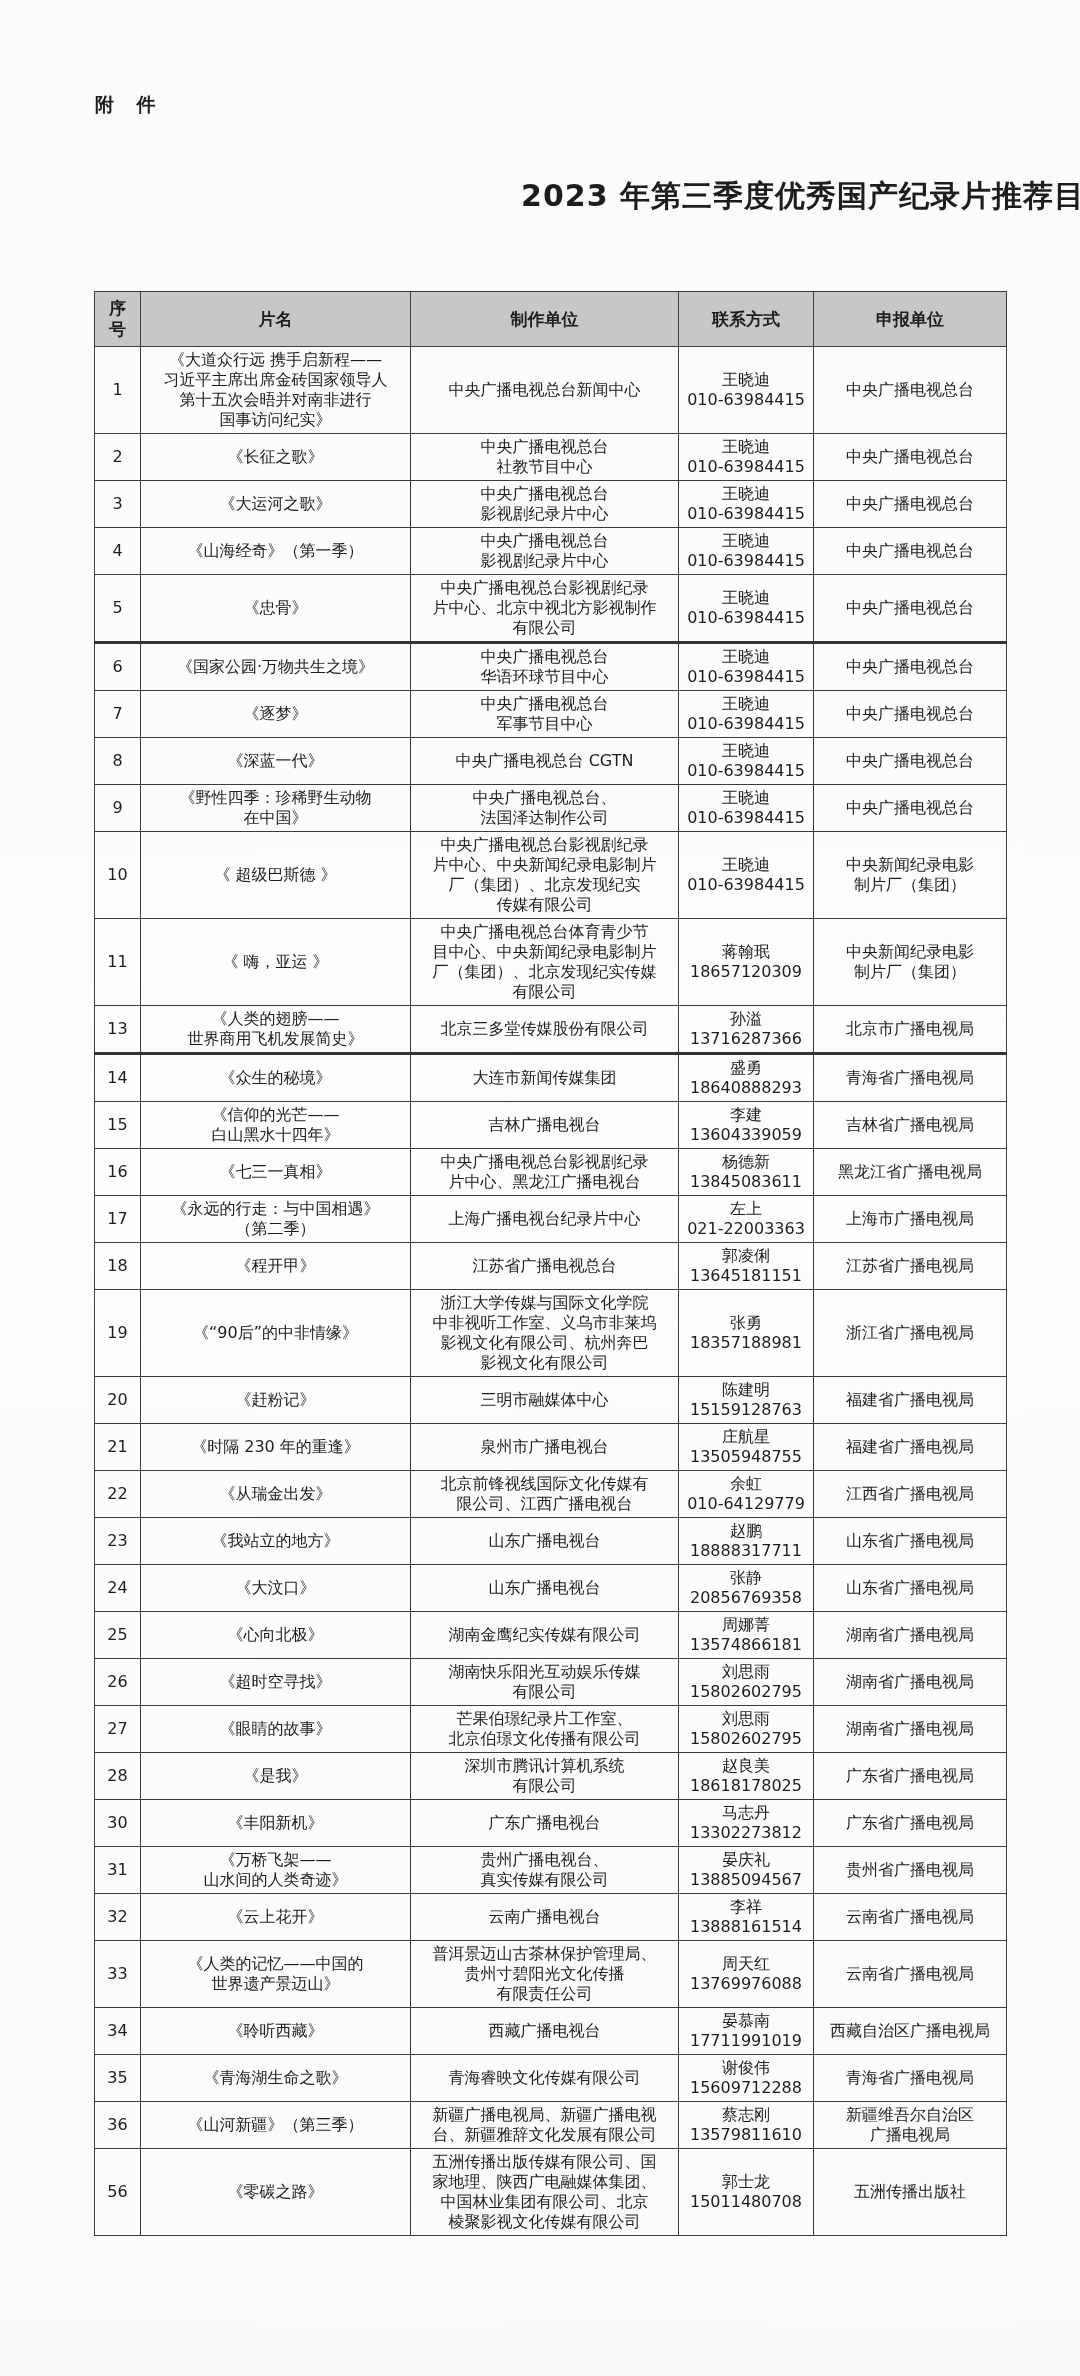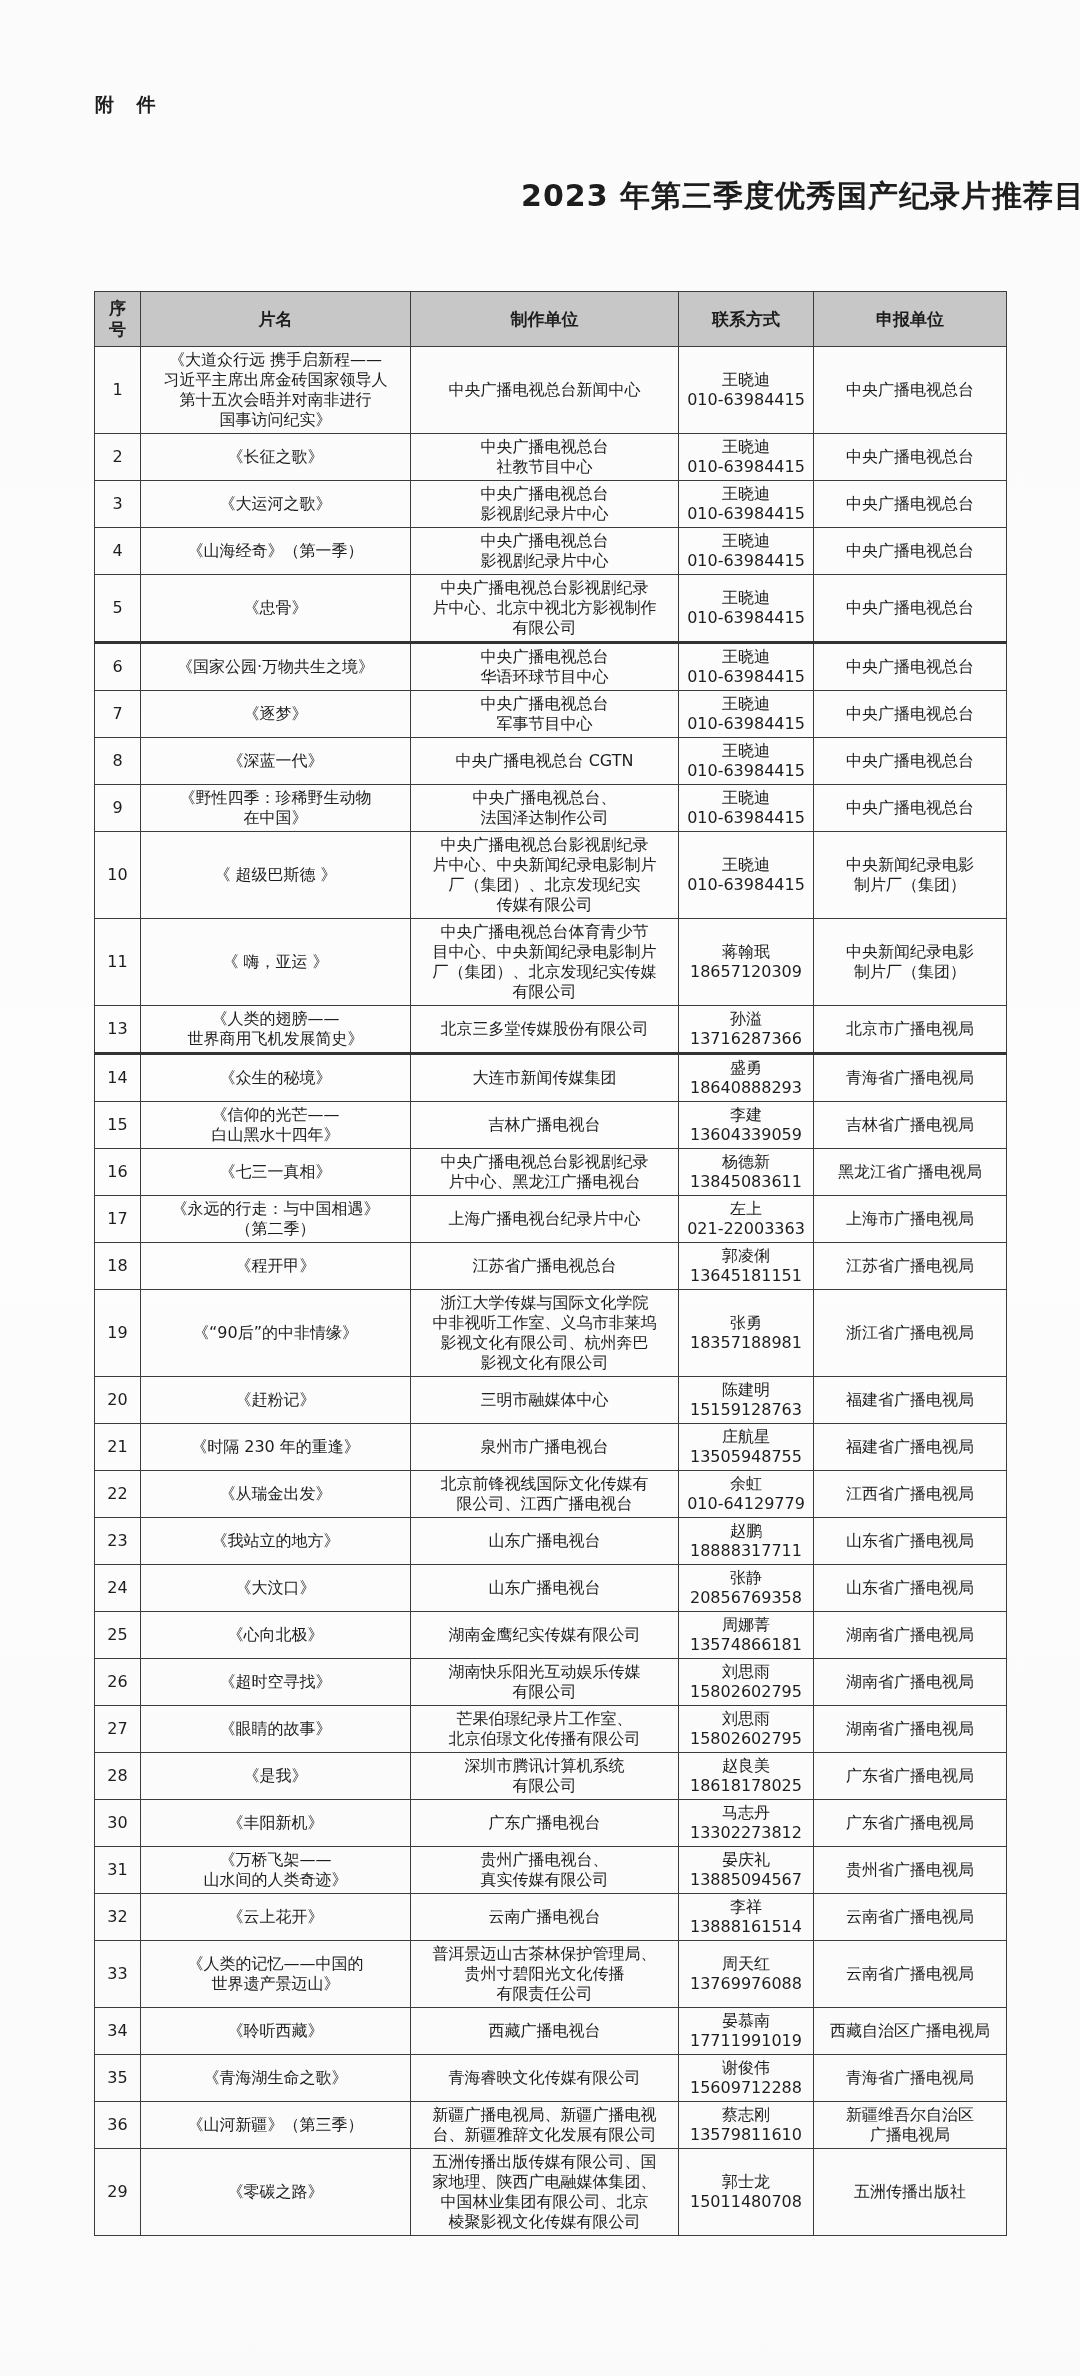--- a/index.html
+++ b/index.html
@@ -350,21 +350,21 @@
         <tr>
           <td>36</td>
           <td>《山河新疆》（第三季）</td>
           <td>新疆广播电视局、新疆广播电视
 台、新疆雅辞文化发展有限公司</td>
           <td><span class="contact-name">蔡志刚</span><span class="contact-phone">13579811610</span></td>
           <td>新疆维吾尔自治区
 广播电视局</td>
         </tr>
         <tr>
-          <td>29</td>
+          <td>56</td>
           <td>《零碳之路》</td>
           <td>五洲传播出版传媒有限公司、国
 家地理、陕西广电融媒体集团、
 中国林业集团有限公司、北京
 棱聚影视文化传媒有限公司</td>
           <td><span class="contact-name">郭士龙</span><span class="contact-phone">15011480708</span></td>
           <td>五洲传播出版社</td>
         </tr>
       </tbody>
   </table>

